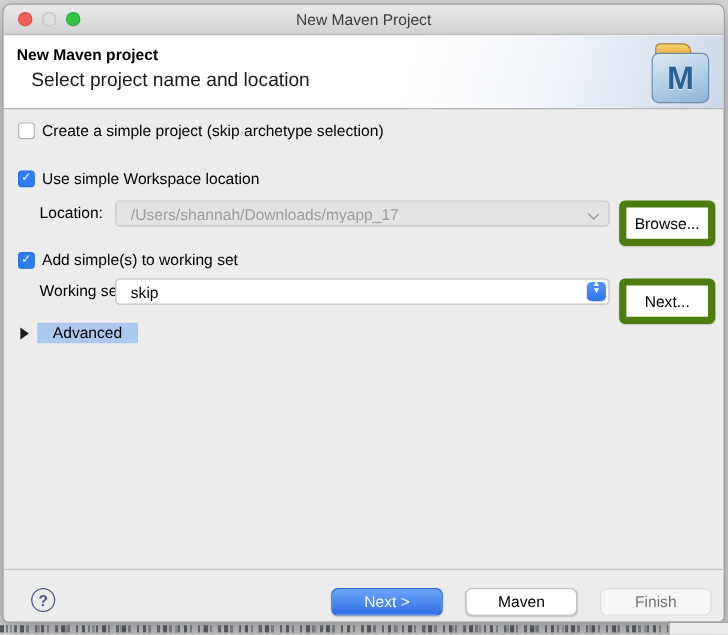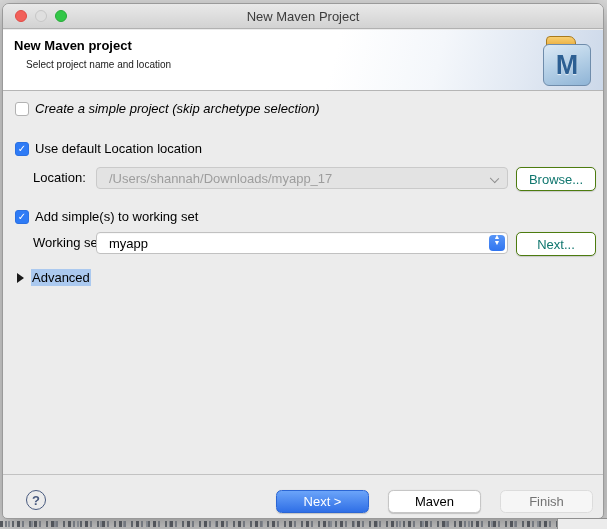--- a/index.html
+++ b/index.html
@@ -42,21 +42,21 @@
   .tl.close { left:12px; background:#f2605a; border:1px solid #df4b45; }
   .tl.min   { left:32px; background:#dfdfdf; border:1px solid #c6c6c6; }
   .tl.zoomb { left:52px; background:#33c748; border:1px solid #27ab39; }
   
   .header {
     position:absolute; left:0; top:26px; right:0; height:61px;
     background:linear-gradient(105deg,#ffffff 55%,#f4f7fb 72%,#e2e9f3 86%,#ccd8e9 100%);
     border-bottom:1px solid #b5b5b5;
   }
   .header-title { position:absolute; left:11px; top:8px; font-size:13px; font-weight:bold; color:#000; }
-  .header-subtitle { position:absolute; left:23px; top:29px; font-size:10px; color:#1a1a1a; }
+  .header-subtitle { position:absolute; left:23px; top:29px; font-size:16px; color:#1a1a1a; }
   
   .maven-icon { position:absolute; right:10px; top:6px; width:50px; height:50px; }
   .maven-tab {
     position:absolute; left:3px; top:0; width:30px; height:13px;
     background:linear-gradient(#f7cf72,#e8a52f);
     border:1px solid #a87a1e; border-radius:4px 7px 0 0;
   }
   .maven-box {
     position:absolute; left:0; top:8px; width:48px; height:42px;
     background:linear-gradient(160deg,#dcE9f5 0%,#b8d2e8 45%,#8fb4d6 100%);
@@ -94,33 +94,33 @@
     transform:rotate(45deg) scale(1,0.9);
   }
   .stepper {
     position:absolute; right:2px; top:2px; width:16px; height:16px;
     background:linear-gradient(#5795f7,#2f74ef); border-radius:4px;
     display:flex; flex-direction:column; align-items:center; justify-content:center;
     color:#fff; line-height:0;
   }
   .stepper span { font-size:7px; height:6px; display:block; }
   .side-btn {
-    position:absolute; left:513px; width:80px; height:24px;
-    background:#fff; border:1px solid #4d7c0f; border-radius:5px;
-    font-size:13px; color:#0f766e; display:flex; align-items:center; justify-content:center;
+    position:absolute; left:513px; width:80px; height:38px;
+    background:#fff; border:6px solid #4d7c0f; border-radius:5px;
+    font-size:13px; color:#000000; display:flex; align-items:center; justify-content:center;
     box-shadow:0 0.5px 1px rgba(0,0,0,.15);
   }
   
   .advanced { position:absolute; left:14px; display:flex; align-items:center; cursor:default; }
   .disclosure {
     width:0; height:0; border-left:7px solid #1a1a1a;
     border-top:5px solid transparent; border-bottom:5px solid transparent;
     margin-right:7px;
   }
-  .adv-label { font-size:13px; color:#000; background:#abc9ef; padding:1px 1px; }
+  .adv-label { font-size:13px; color:#000; background:#abc9ef; padding:1px 13px; }
   
   .footer-sep { position:absolute; left:0; right:0; top:470px; height:1px; background:#c2c2c2; }
   .help {
     position:absolute; left:23px; top:486px; width:20px; height:20px; border-radius:50%;
     border:1.6px solid #47597e; color:#47597e; font-size:13px; font-weight:bold;
     display:flex; align-items:center; justify-content:center;
   }
   .btn {
     position:absolute; top:486px; width:93px; height:23px;
     background:#fff; border:1px solid #c6c6c6; border-radius:5.5px;
@@ -148,48 +148,48 @@
     <div class="header-title">New Maven project</div>
     <div class="header-subtitle">Select project name and location</div>
     <div class="maven-icon">
       <div class="maven-tab"></div>
       <div class="maven-box">
         <span class="maven-letter">M</span>
       </div>
     </div>
   </div>
 
-  <div class="row" style="top:97px; left:12px;font-style:italic;">
+  <div class="row" style="top:97px; left:12px;">
     <span class="cb"></span>
     <span class="cb-label">Create a simple project (skip archetype selection)</span>
   </div>
 
   <div class="row" style="top:137px; left:12px;">
     <span class="cb checked"></span>
-    <span class="cb-label">Use default Location location</span>
+    <span class="cb-label">Use simple Workspace location</span>
   </div>
 
   <div>
     <span class="field-label" style="left:30px; top:166px;">Location:</span>
     <div class="combo disabled" style="top:163px;">
       <span class="value">/Users/shannah/Downloads/myapp_17</span>
       <span class="chev"></span>
     </div>
     <div class="side-btn" style="top:163px;">Browse...</div>
   </div>
 
   <div class="row" style="top:205px; left:12px;">
     <span class="cb checked"></span>
     <span class="cb-label">Add simple(s) to working set</span>
   </div>
 
   <div>
     <span class="field-label" style="left:30px; top:231px;">Working set:</span>
     <div class="combo" style="top:228px;">
-      <span class="value">myapp</span>
+      <span class="value">skip</span>
       <span class="stepper">
           <span>▲</span>
           <span>▼</span>
         </span>
     </div>
     <div class="side-btn" style="top:228px;">Next...</div>
   </div>
 
   <div class="advanced" style="top:265px;">
     <span class="disclosure"></span>

